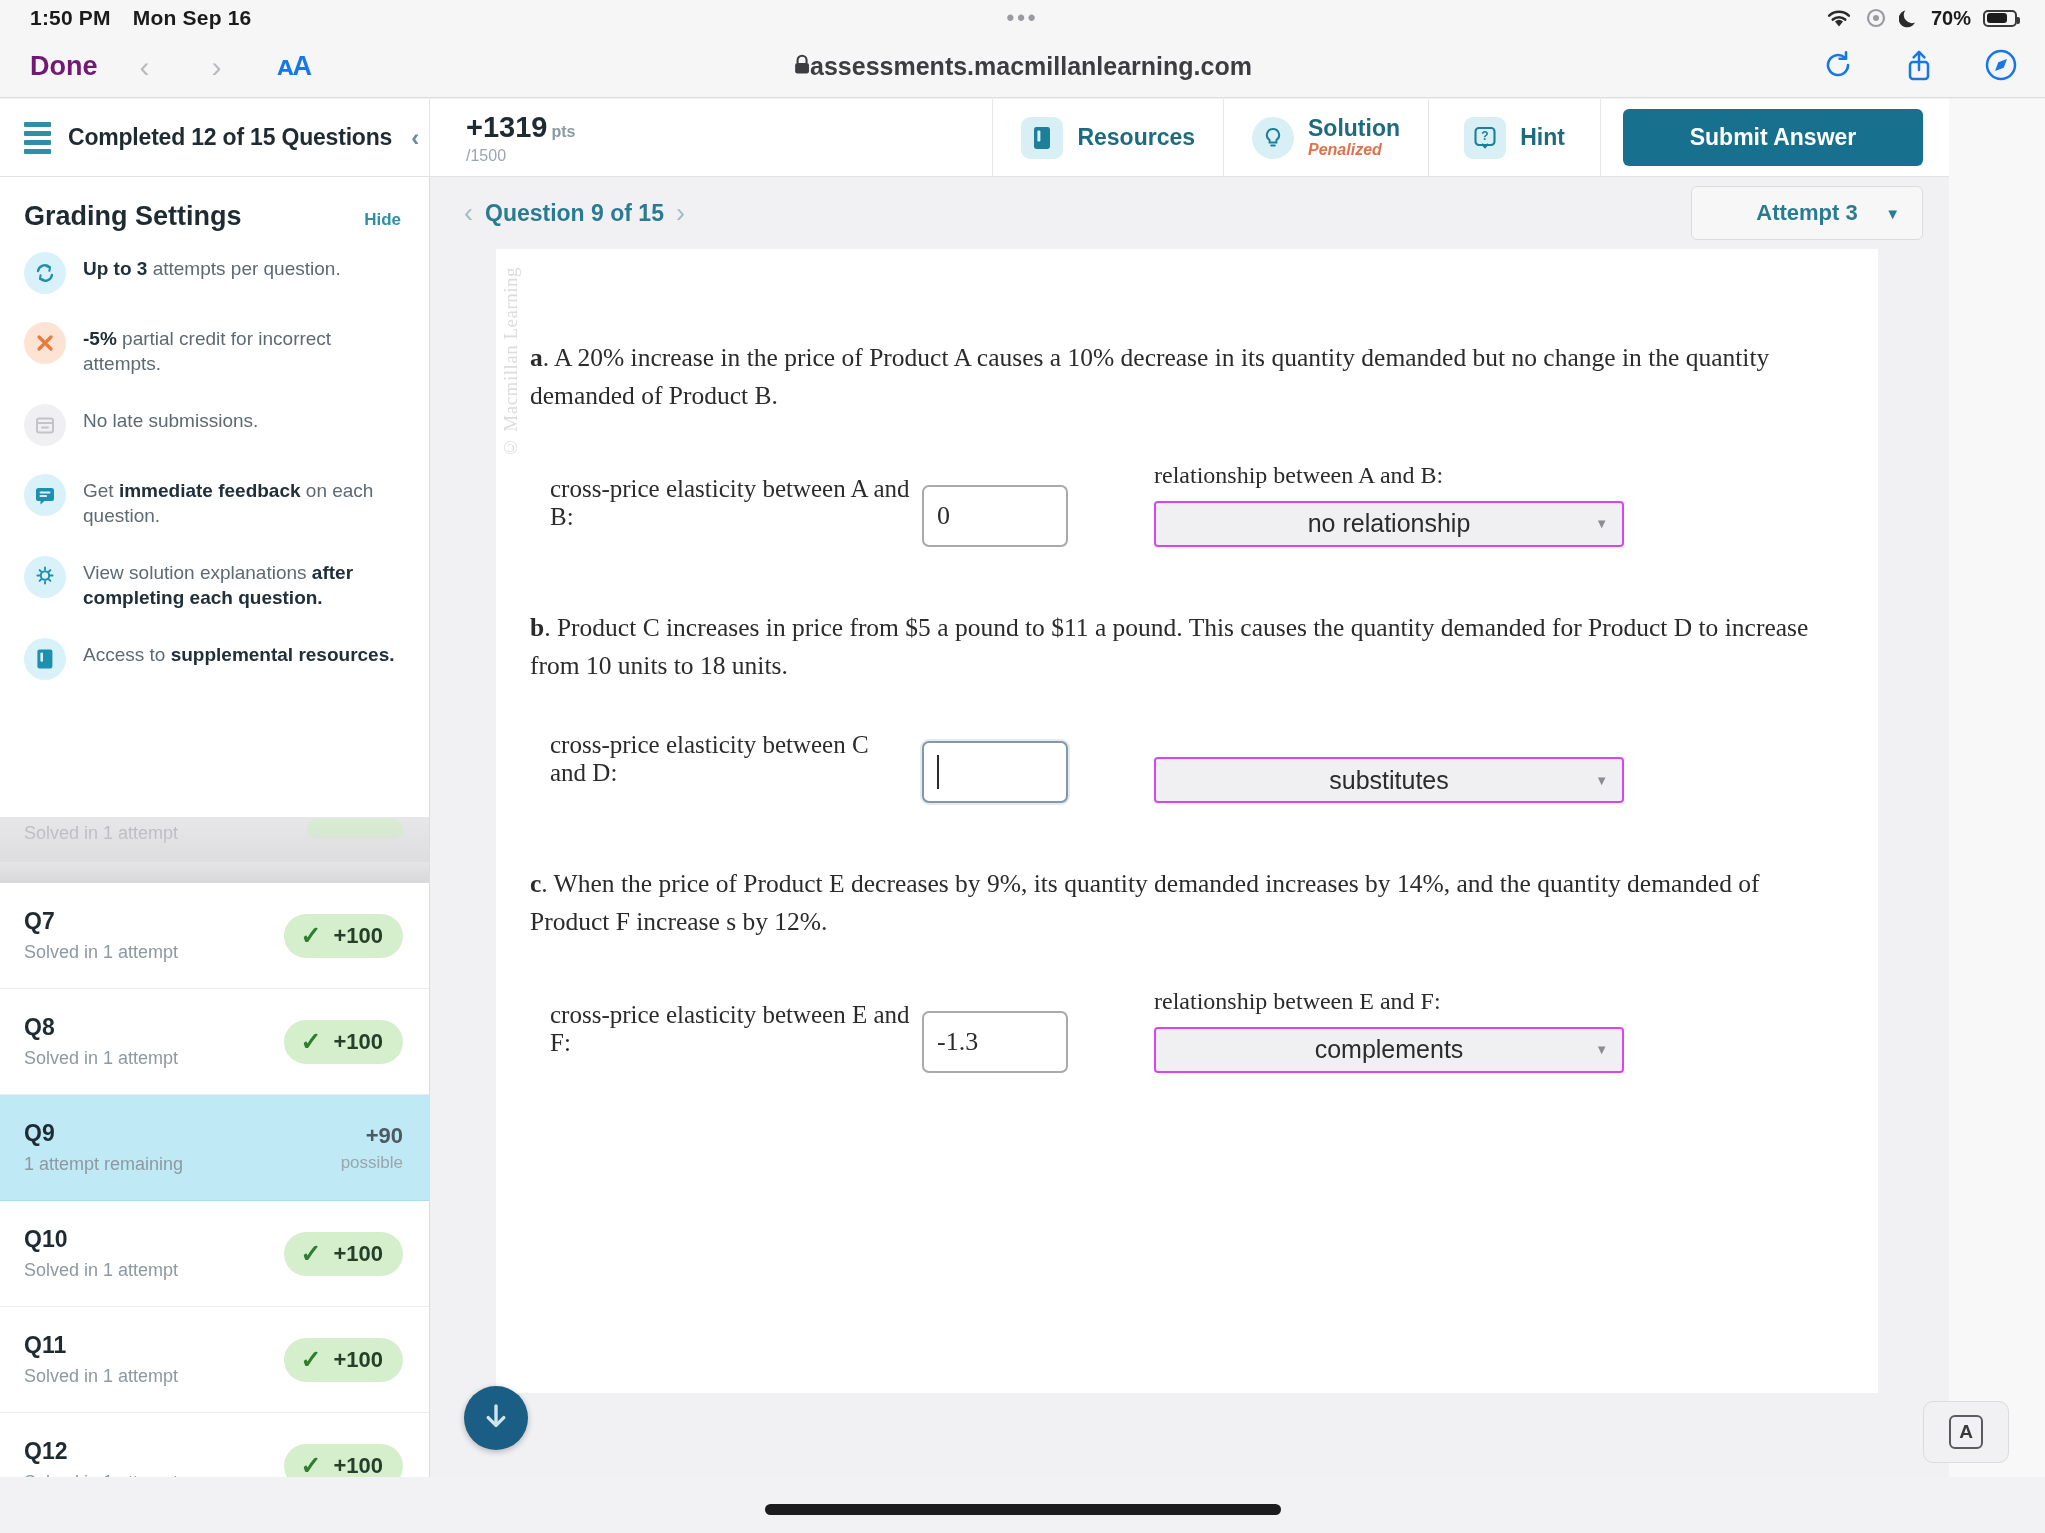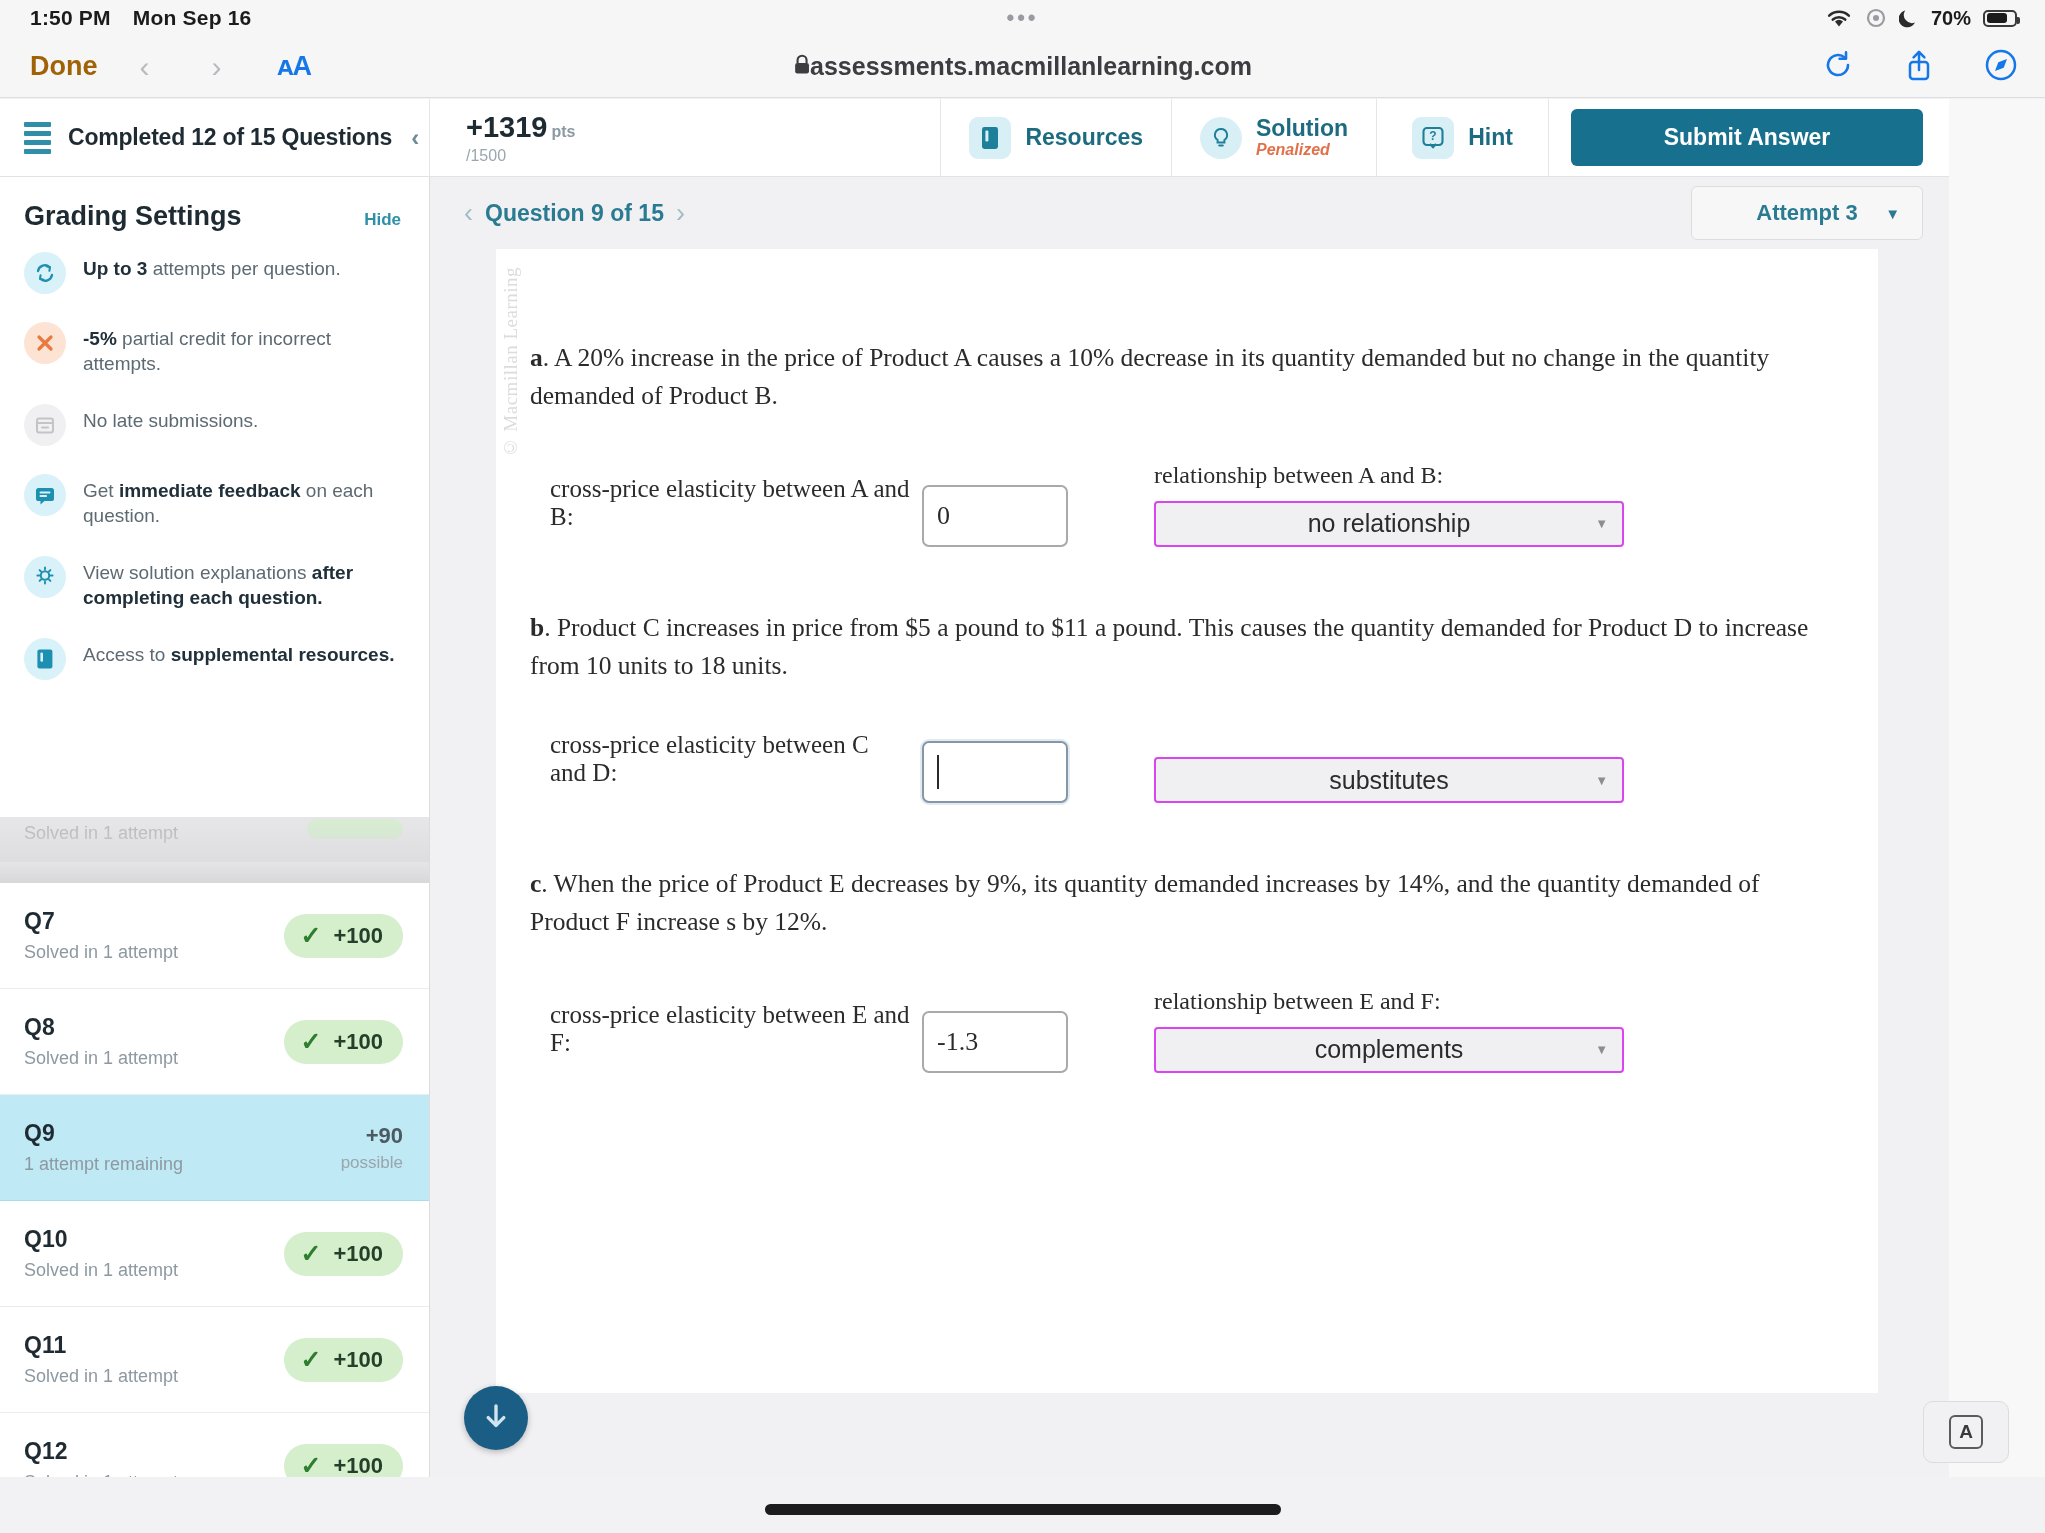--- a/index.html
+++ b/index.html
@@ -26,21 +26,21 @@
   .batt-shell { width: 34px; height: 17px; border: 2px solid #3a3a3c; border-radius: 5px; position: relative; }
   .batt-shell::after { content:""; position:absolute; right:-5px; top:5px; width:3px; height:7px; background:#3a3a3c; border-radius:0 2px 2px 0; }
   .batt-fill { position:absolute; left:1.5px; top:1.5px; bottom:1.5px; width:68%; background:#1b1b1b; border-radius:3px; }
 
   
   .safaribar {
     position: absolute; top: 36px; left: 0; width: 2045px; height: 62px;
     background: #f6f6f7; display: flex; align-items: center;
     border-bottom: 1px solid #dedee1;
   }
-  .sf-done { color: #a16207; font-size: 27px; font-weight: 600; padding-left: 30px; }
+  .sf-done { color: #701a75; font-size: 27px; font-weight: 600; padding-left: 30px; }
   .sf-nav { display:flex; align-items:center; gap: 62px; margin-left: 42px; }
   .sf-chev { color: #b9b9bf; font-size: 30px; font-weight: 400; }
   .sf-aa { color: #1577e8; margin-left: 56px; font-size: 27px; font-weight: 600; letter-spacing: -1px; }
   .sf-url { position:absolute; left:50%; transform:translateX(-50%); display:flex; align-items:center; font-size:25px; color:#3c3c41; font-weight:600; }
   .sf-right { margin-left:auto; display:flex; align-items:center; gap: 52px; padding-right: 28px; }
   .sf-icon { color:#1577e8; }
 
   
   .appheader {
     position:absolute; top: 99px; left:0; width: 1949px; height: 78px;
@@ -66,21 +66,21 @@
     padding: 0 28px; border-left: 1px solid #e6e6e8; min-width: 172px;
   }
   .ah-badge { width:42px;height:42px;border-radius:9px;background:#d8f0f5;display:flex;align-items:center;justify-content:center; }
   .ah-badge.round { border-radius:50%; background:#d8f0f5; }
   .ah-label { font-size:23px; font-weight:700; color:#1d6b80; }
   .ah-label.sol { line-height:1.05; }
   .ah-pen { display:block; font-size:16px; font-style:italic; color:#e1714a; font-weight:700; margin-top:2px; }
   .ah-submit-wrap { display:flex; align-items:center; padding: 0 26px 0 22px; border-left:1px solid #e6e6e8; }
   .ah-submit {
     background:#16708e; color:#fff; border:none; border-radius:6px;
-    font-size:23px; font-weight:700; padding: 15px 0; width: 352px; cursor:pointer;
+    font-size:23px; font-weight:700; padding: 15px 0; width: 300px; cursor:pointer;
     font-family:"Liberation Sans", sans-serif;
   }
 
   
   .sidebar {
     position:absolute; top: 177px; left: 0; width: 430px; height: 1300px;
     background:#ffffff; border-right:1px solid #dcdcde; overflow:hidden;
   }
   .gs-head { display:flex; align-items:baseline; padding: 24px 28px 6px 24px; }
   .gs-title { font-size:27px; font-weight:700; color:#1f2b33; }

